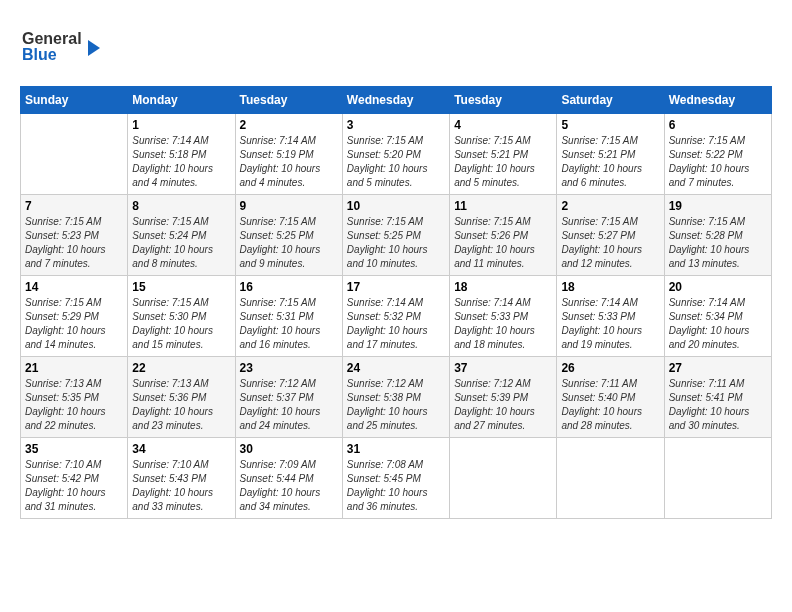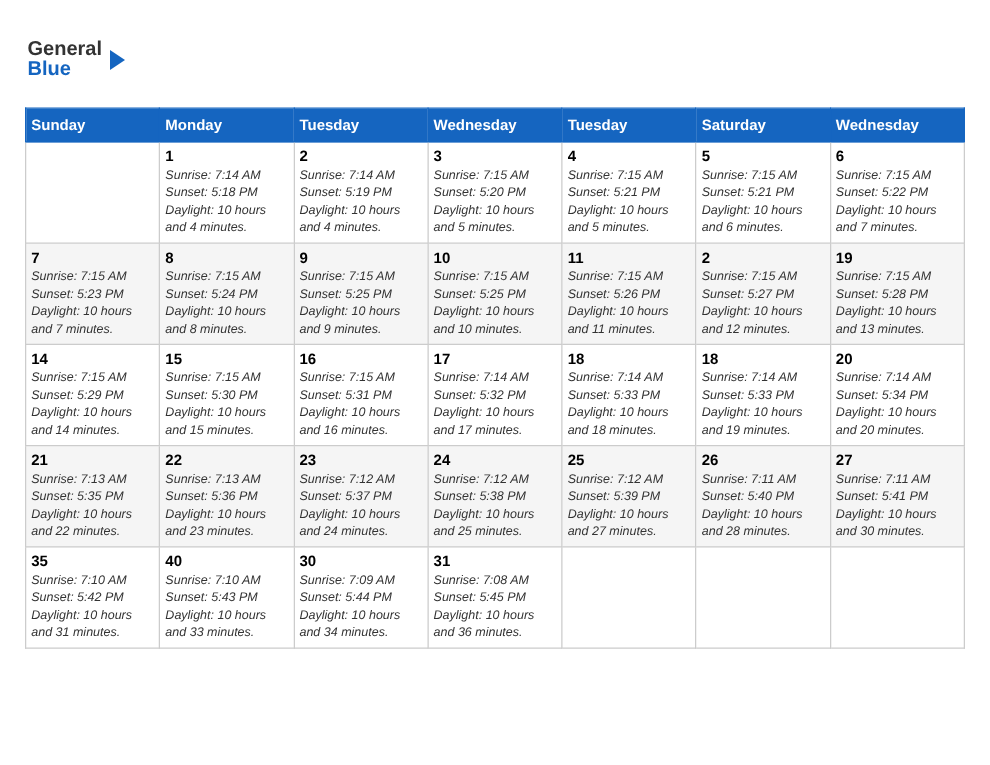--- a/index.html
+++ b/index.html
@@ -279,21 +279,21 @@
 and 24 minutes.</div>
         </td>
         <td>
           <span class="day-number">24</span>
           <div class="day-info" style="white-space: pre-line;">Sunrise: 7:12 AM
 Sunset: 5:38 PM
 Daylight: 10 hours
 and 25 minutes.</div>
         </td>
         <td>
-          <span class="day-number">25</span>
+          <span class="day-number">37</span>
           <div class="day-info" style="white-space: pre-line;">Sunrise: 7:12 AM
 Sunset: 5:39 PM
 Daylight: 10 hours
 and 27 minutes.</div>
         </td>
         <td>
           <span class="day-number">26</span>
           <div class="day-info" style="white-space: pre-line;">Sunrise: 7:11 AM
 Sunset: 5:40 PM
 Daylight: 10 hours
@@ -309,21 +309,21 @@
       </tr>
       <tr>
         <td>
           <span class="day-number">35</span>
           <div class="day-info" style="white-space: pre-line;">Sunrise: 7:10 AM
 Sunset: 5:42 PM
 Daylight: 10 hours
 and 31 minutes.</div>
         </td>
         <td>
-          <span class="day-number">40</span>
+          <span class="day-number">34</span>
           <div class="day-info" style="white-space: pre-line;">Sunrise: 7:10 AM
 Sunset: 5:43 PM
 Daylight: 10 hours
 and 33 minutes.</div>
         </td>
         <td>
           <span class="day-number">30</span>
           <div class="day-info" style="white-space: pre-line;">Sunrise: 7:09 AM
 Sunset: 5:44 PM
 Daylight: 10 hours

